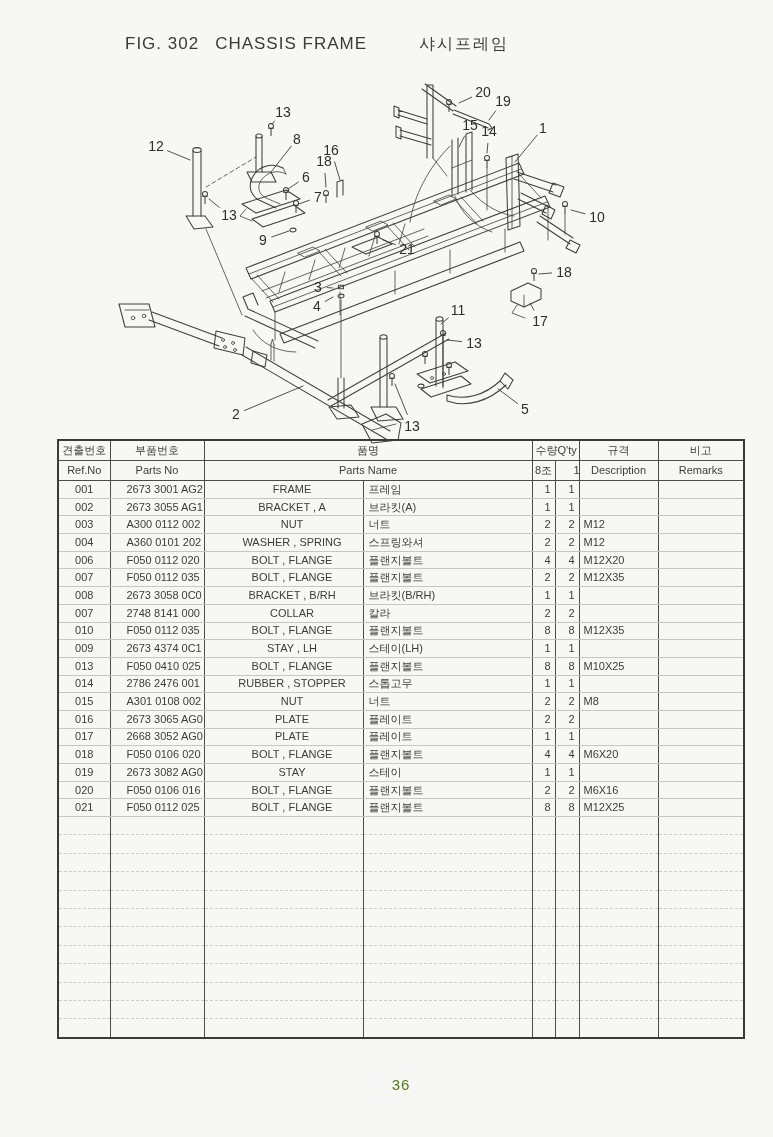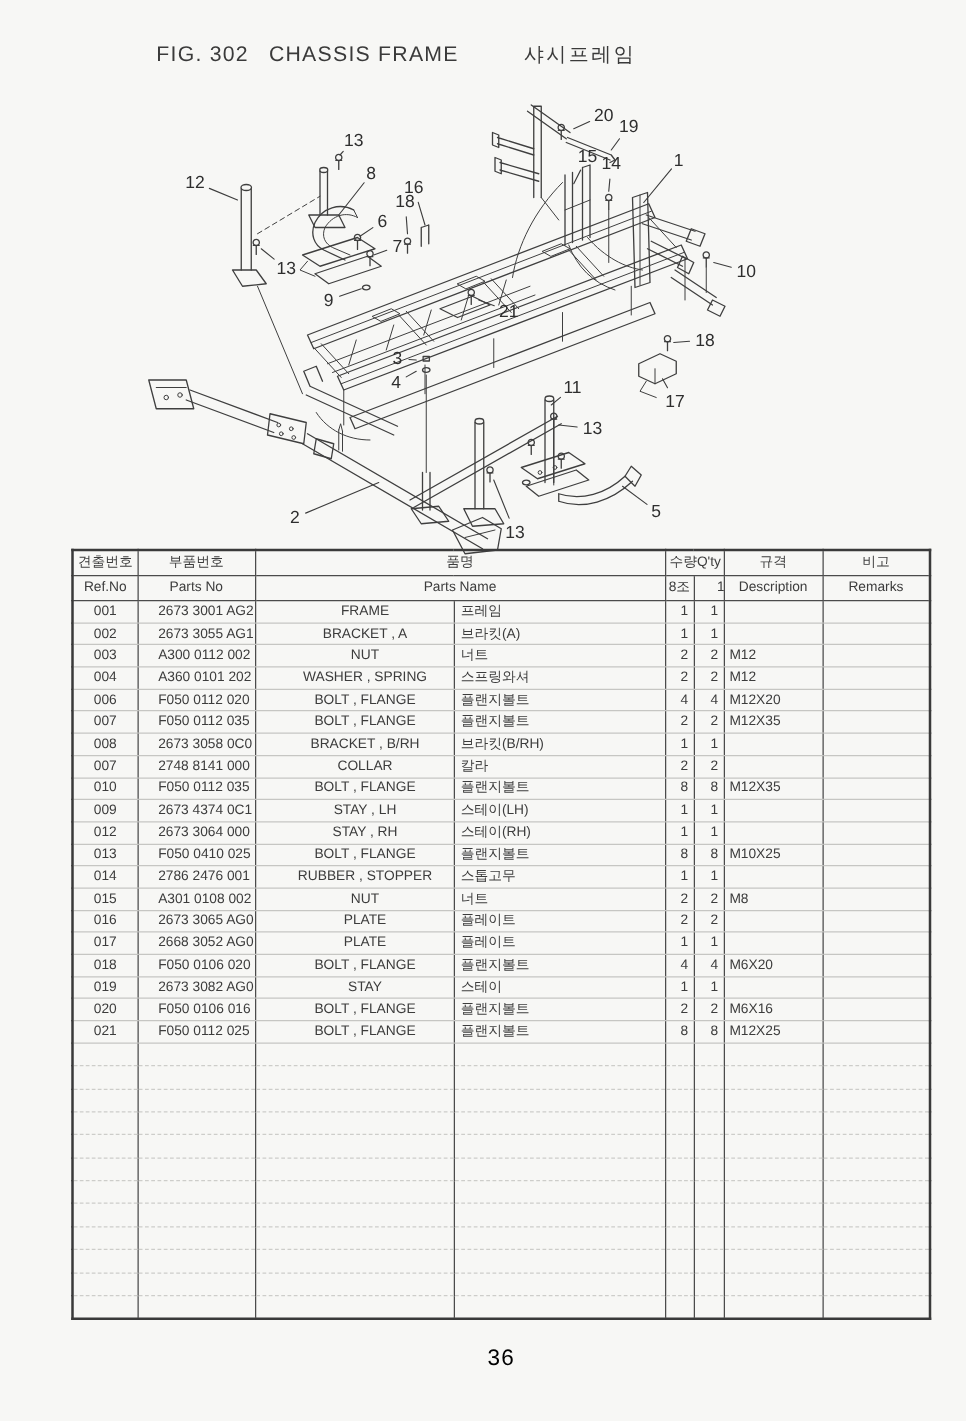--- a/index.html
+++ b/index.html
@@ -61,21 +61,21 @@
   }
   .parts-table td.c-ref{text-align:center;}
   .parts-table td.c-pno{text-align:left;padding-left:16px;margin-left:35px;}
   .parts-table td.c-nen{text-align:center;padding-left:20px;}
   .parts-table td.c-nkr{text-align:left;padding-left:5px;}
   .parts-table td.c-qty{text-align:right;padding-right:4px;}
   .parts-table td.c-desc{text-align:left;padding-left:4px;}
   
   .page-number{
     position:absolute;left:57px;width:688px;top:1076px;
-    text-align:center;font-size:18px;color:#000000;letter-spacing:1px;
+    text-align:center;font-size:15px;color:#4d7c0f;letter-spacing:1px;
   }
 </style>
 </head>
 <body>
 
 <div class="page">
 
   <div class="title-row">
     <span>FIG. 302</span><span class="t-en">CHASSIS FRAME</span><span class="t-kr">샤시프레임</span>
   </div>
@@ -394,30 +394,20 @@
           <td class="c-ref">009</td>
           <td class="c-pno">2673 4374 0C1</td>
           <td class="c-nen">STAY , LH</td>
           <td class="c-nkr">스테이(LH)</td>
           <td class="c-qty">1</td>
           <td class="c-qty">1</td>
           <td class="c-desc"></td>
           <td class="c-rem"></td>
         </tr>
         <tr>
-          <td class="c-ref">012</td>
-          <td class="c-pno">2673 3064 000</td>
-          <td class="c-nen">STAY , RH</td>
-          <td class="c-nkr">스테이(RH)</td>
-          <td class="c-qty">1</td>
-          <td class="c-qty">1</td>
-          <td class="c-desc"></td>
-          <td class="c-rem"></td>
-        </tr>
-        <tr>
           <td class="c-ref">013</td>
           <td class="c-pno">F050 0410 025</td>
           <td class="c-nen">BOLT , FLANGE</td>
           <td class="c-nkr">플랜지볼트</td>
           <td class="c-qty">8</td>
           <td class="c-qty">8</td>
           <td class="c-desc">M10X25</td>
           <td class="c-rem"></td>
         </tr>
         <tr>

